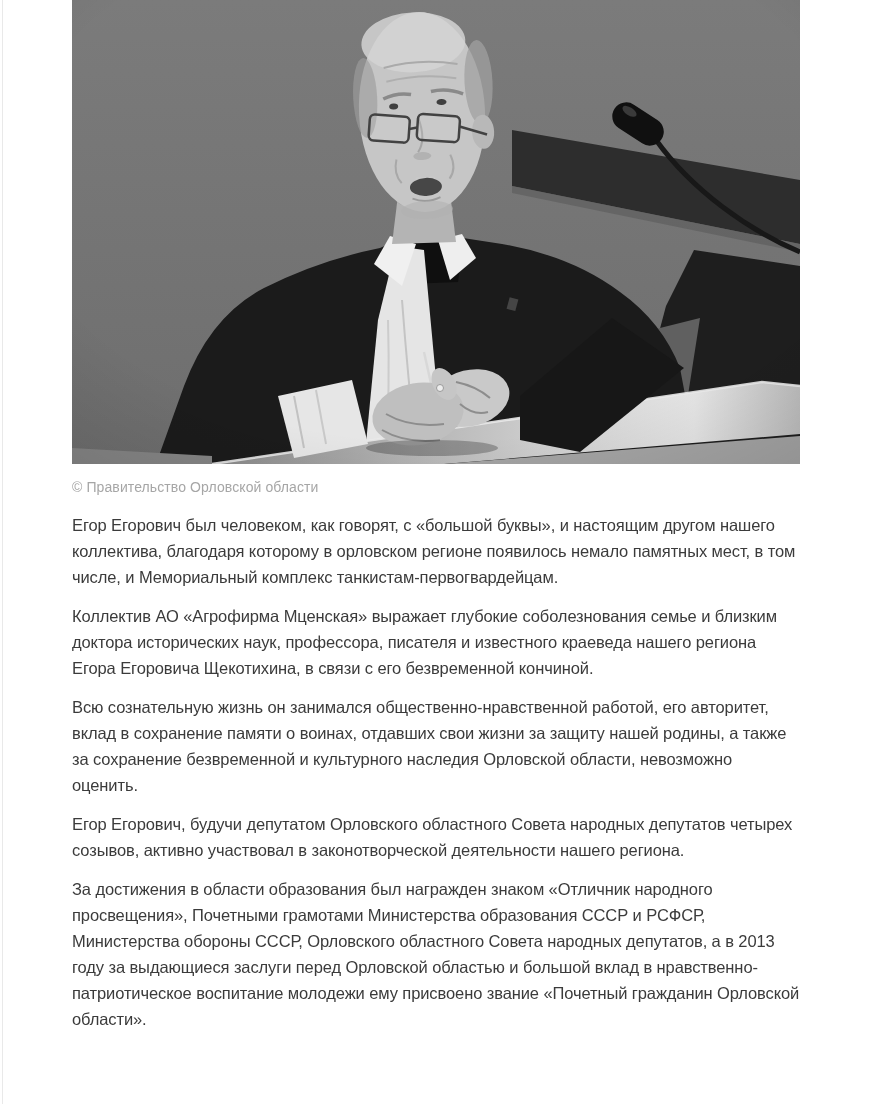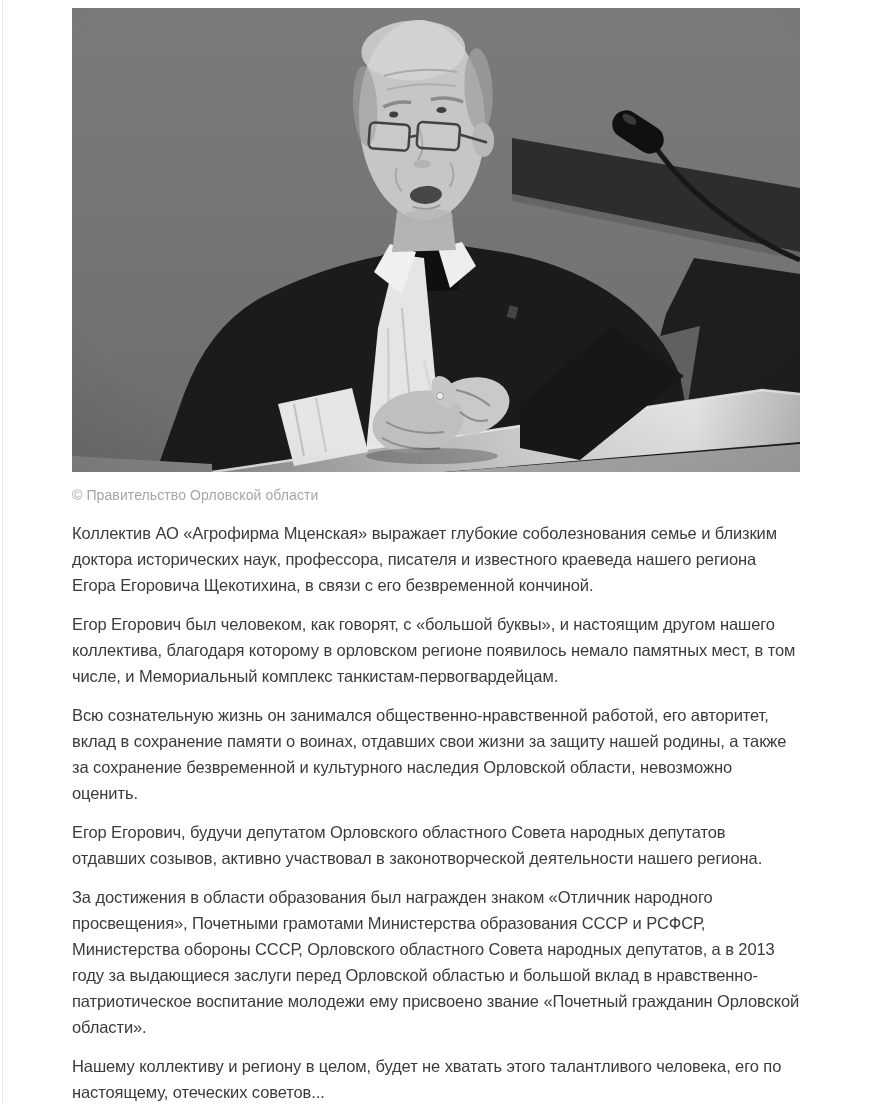--- a/index.html
+++ b/index.html
@@ -19,21 +19,21 @@
   }
   .page-left-border{
     position:absolute;
     left:2px;top:0;bottom:0;
     width:1px;
     background:#e9e9e9;
   }
   .content{
     width:728px;
     margin:0 auto;
-    padding-top:8px;
+    padding-top:0;
   }
   figure{
     margin:0;
   }
   .photo-frame{
     width:728px;
     height:464px;
     overflow:hidden;
     background:#757575;
     line-height:0;
@@ -175,22 +175,21 @@
           </g>
         </g>
 
         <rect width="728" height="464" fill="url(#vig)"></rect>
       </svg>
     </div>
     <figcaption>© Правительство Орловской области</figcaption>
   </figure>
 
   <article>
+    <p>Егор Егорович был человеком, как говорят, с «большой буквы», и настоящим другом нашего коллектива, благодаря которому в орловском регионе появилось немало памятных мест, в том числе, и Мемориальный комплекс танкистам-первогвардейцам.</p>
     <p>Коллектив АО «Агрофирма Мценская» выражает глубокие соболезнования семье и близким доктора исторических наук, профессора, писателя и известного краеведа нашего региона Егора Егоровича Щекотихина, в связи с его безвременной кончиной.</p>
-    <p>Егор Егорович был человеком, как говорят, с «большой буквы», и настоящим другом нашего коллектива, благодаря которому в орловском регионе появилось немало памятных мест, в том числе, и Мемориальный комплекс танкистам-первогвардейцам.</p>
     <p>Всю сознательную жизнь он занимался общественно-нравственной работой, его авторитет, вклад в сохранение памяти о воинах, отдавших свои жизни за защиту нашей родины, а также за сохранение безвременной и культурного наследия Орловской области, невозможно оценить.</p>
-    <p>Егор Егорович, будучи депутатом Орловского областного Совета народных депутатов отдавших созывов, активно участвовал в законотворческой деятельности нашего региона.</p>
+    <p>Егор Егорович, будучи депутатом Орловского областного Совета народных депутатов четырех созывов, активно участвовал в законотворческой деятельности нашего региона.</p>
     <p>За достижения в области образования был награжден знаком «Отличник народного просвещения», Почетными грамотами Министерства образования СССР и РСФСР, Министерства обороны СССР, Орловского областного Совета народных депутатов, а в 2013 году за выдающиеся заслуги перед Орловской областью и большой вклад в нравственно-патриотическое воспитание молодежи ему присвоено звание «Почетный гражданин Орловской области».</p>
-    <p>Нашему коллективу и региону в целом, будет не хватать этого талантливого человека, его по настоящему, отеческих советов...</p>
 
   </article>
 
 </div>
 
 </body></html>

